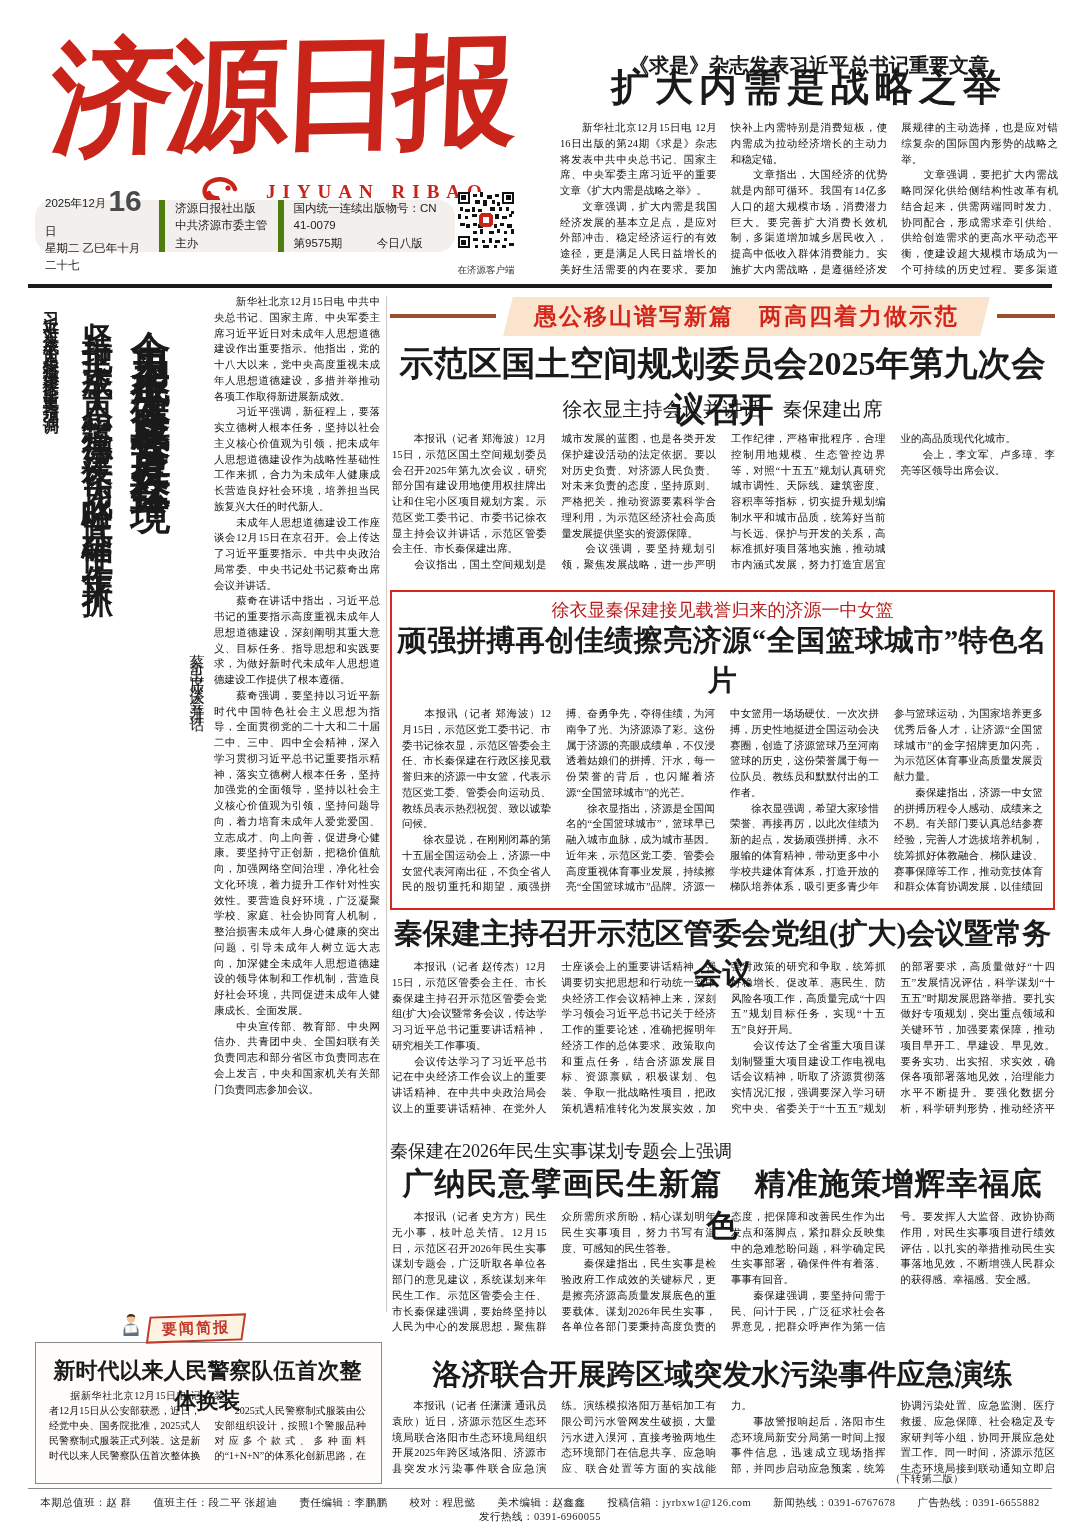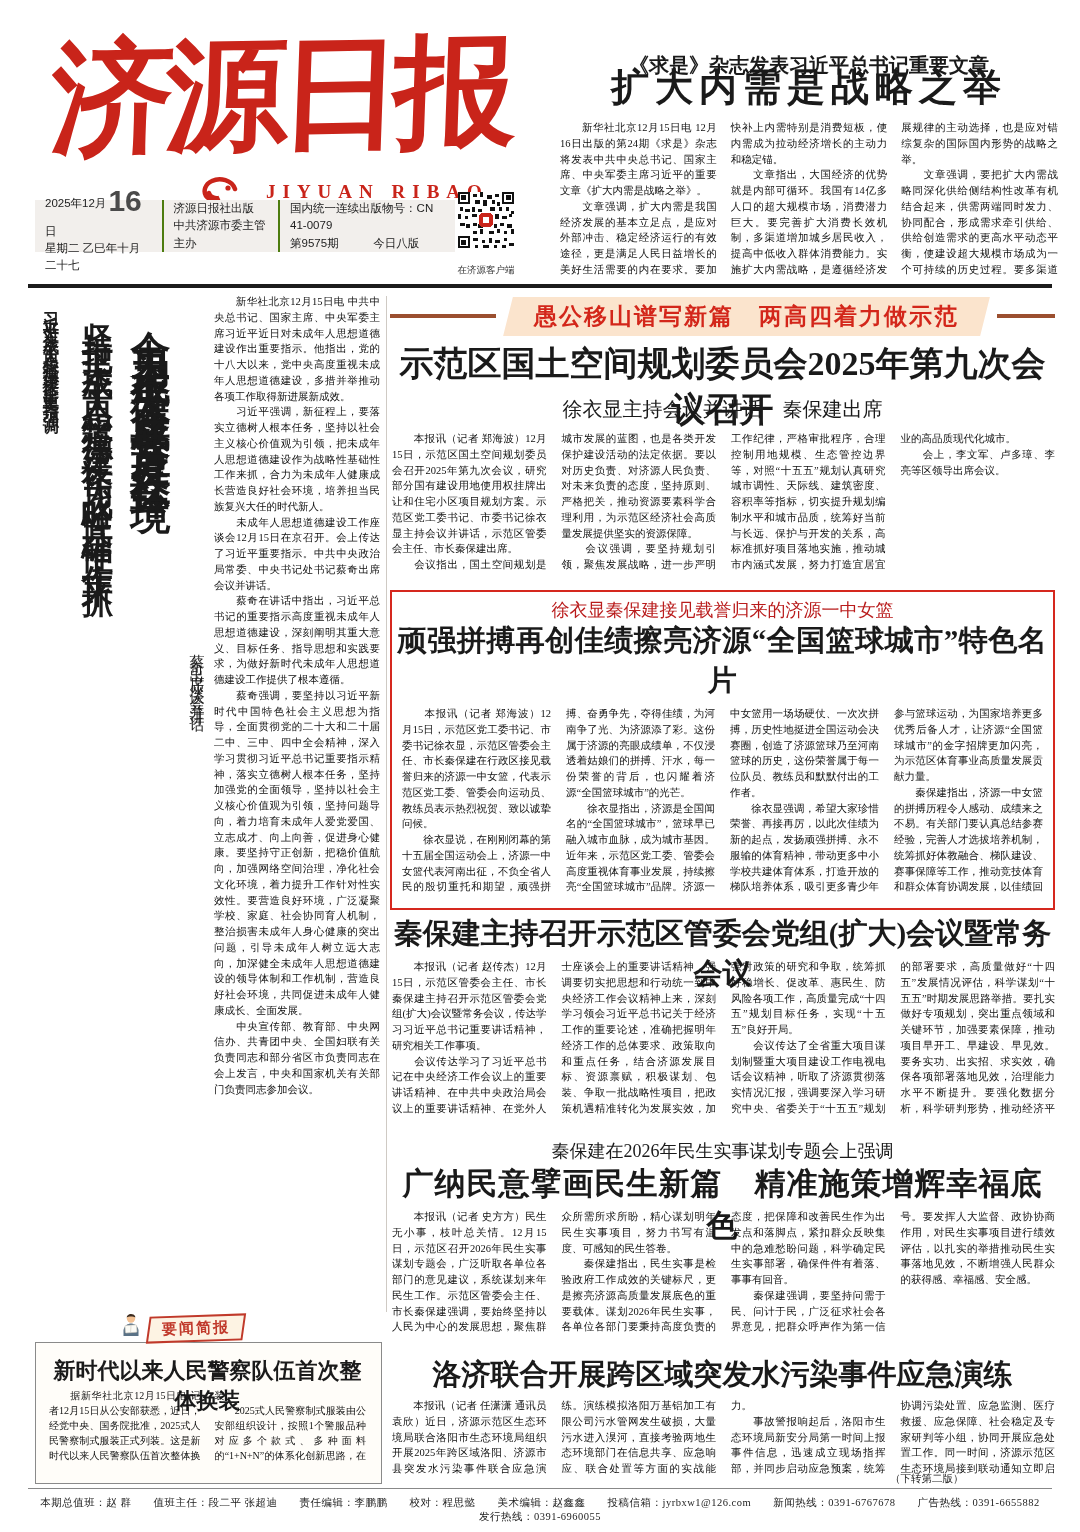--- a/index.html
+++ b/index.html
@@ -5,23 +5,23 @@
   html,body{margin:0;padding:0;background:#e8e8e8;}
   .page{position:relative;width:1080px;height:1532px;background:#ffffff;margin:0 auto;overflow:hidden;
         font-family:"Liberation Serif","DejaVu Serif",serif;color:#1a1a1a;}
   .abs{position:absolute;}
   
   .masthead-title{left:52px;top:8px;width:470px;height:178px;color:#c9241a;
     font-size:122px;font-weight:900;letter-spacing:-8px;line-height:170px;
     font-family:"DejaVu Serif","Liberation Serif",serif;transform:skewX(-3deg) rotate(-1deg);white-space:nowrap;}
   .logo-row{left:198px;top:176px;display:flex;align-items:center;gap:10px;}
   .logo-latin{color:#c9241a;font-weight:bold;font-size:19px;letter-spacing:7px;font-family:"Liberation Serif",serif;margin-left:16px;}
-  .datebar{left:35px;top:200px;width:420px;height:52px;background:#f2efec;display:flex;align-items:center;font-family:"Liberation Sans",sans-serif;}
+  .datebar{left:35px;top:200px;width:420px;height:52px;background:#f2efec;display:flex;align-items:center;font-family:"Liberation Sans",sans-serif;border-radius:17px;}
   .datebar .cell{padding:0 10px;font-size:11.5px;line-height:1.5;color:#222;}
-  .datebar .cell+.cell{border-left:2px solid #4d7c0f;}
+  .datebar .cell+.cell{border-left:6px solid #4d7c0f;}
   .bigday{font-size:30px;font-weight:bold;color:#4a4a4a;vertical-align:-4px;padding:0 2px;}
   .qr-wrap{left:457px;top:192px;width:58px;text-align:center;}
   .qr-caption{font-size:9.5px;color:#333;margin-top:12px;font-family:"Liberation Sans",sans-serif;}
   
   .tr-kicker{left:560px;top:36px;width:498px;text-align:center;font-size:20px;font-weight:bold;margin-top:16px;}
   .tr-headline{left:560px;top:62px;width:498px;text-align:center;font-size:38px;font-weight:900;letter-spacing:6px;
     font-family:"Liberation Sans","DejaVu Sans",sans-serif;}
   .black-rule{left:28px;top:284px;width:1024px;height:4px;background:#1c1c1c;}
   
   .prose{font-size:10.5px;line-height:1.5;text-align:justify;white-space:pre-line;overflow:hidden;color:#111;}
@@ -50,21 +50,21 @@
   
   .redbox{left:390px;top:590px;width:661px;height:316px;border:2px solid #d5281e;background:#fff;}
   .bb-kicker{left:394px;top:598px;width:657px;text-align:center;font-size:18px;color:#b91c1c;}
   .bb-h1{left:394px;top:621px;width:657px;text-align:center;font-size:29px;font-weight:900;letter-spacing:0.5px;}
   .bb-h2{left:394px;top:661px;width:657px;text-align:center;font-size:29px;font-weight:900;letter-spacing:2px;}
   .bb-body{left:402px;top:706px;width:641px;height:193px;}
   
   .pg-headline{left:390px;top:914px;width:665px;text-align:center;font-size:29px;font-weight:900;}
   .pg-body{left:392px;top:959px;width:663px;height:173px;}
   
-  .ms-kicker{left:390px;top:1139px;width:665px;text-align:center;font-size:18px;}
+  .ms-kicker{left:390px;top:1139px;width:665px;font-size:18px;}
   .ms-headline{left:390px;top:1163px;width:665px;text-align:center;font-size:31px;font-weight:900;letter-spacing:1px;}
   .ms-body{left:392px;top:1209px;width:663px;height:136px;}
   
   .drill-headline{left:390px;top:1355px;width:665px;text-align:center;font-size:29px;font-weight:900;}
   .drill-body{left:392px;top:1398px;width:663px;height:88px;}
   .drill-turn{left:890px;top:1472px;width:160px;font-size:10.5px;text-align:left;}
   
   .police-box{left:35px;top:1342px;width:345px;height:140px;border:1.5px solid #8a8a8a;background:#fffdf9;}
   .police-badge{left:118px;top:1312px;display:flex;align-items:flex-end;gap:4px;}
   .badge-tag{background:#fdf3e3;border:2px solid #c0392b;transform:skewX(-10deg) rotate(-2deg);padding:2px 12px;}

